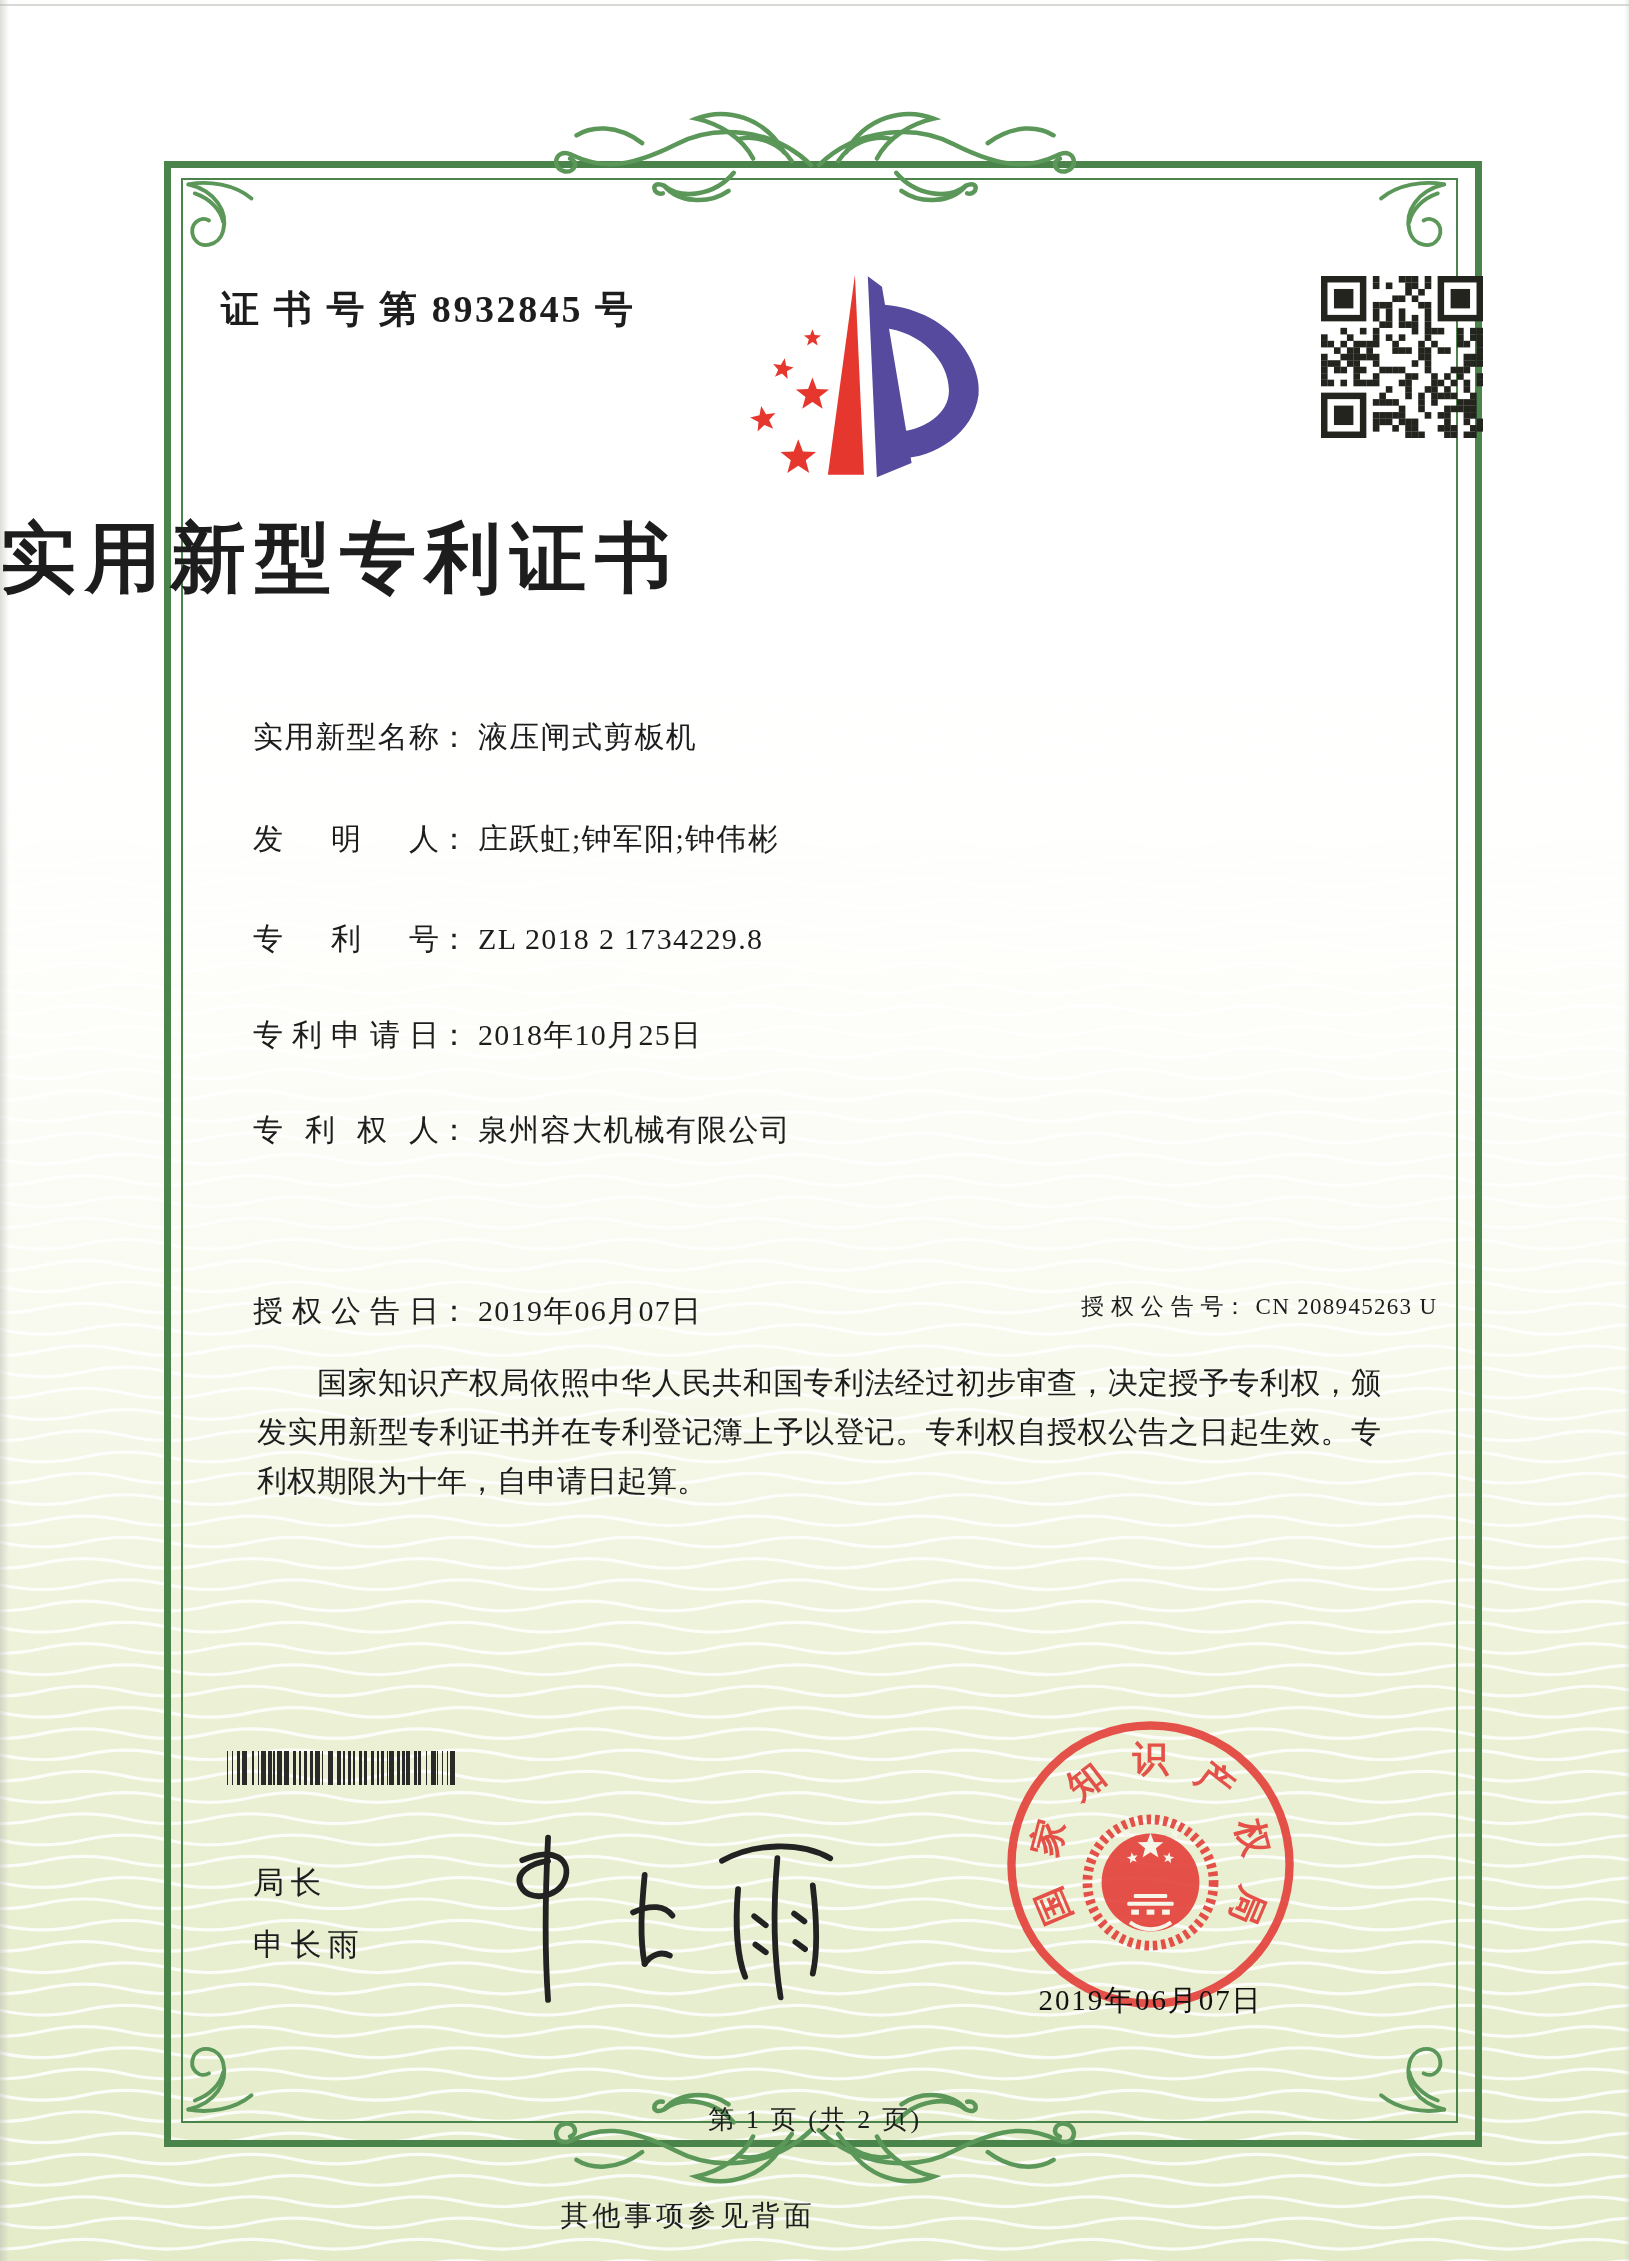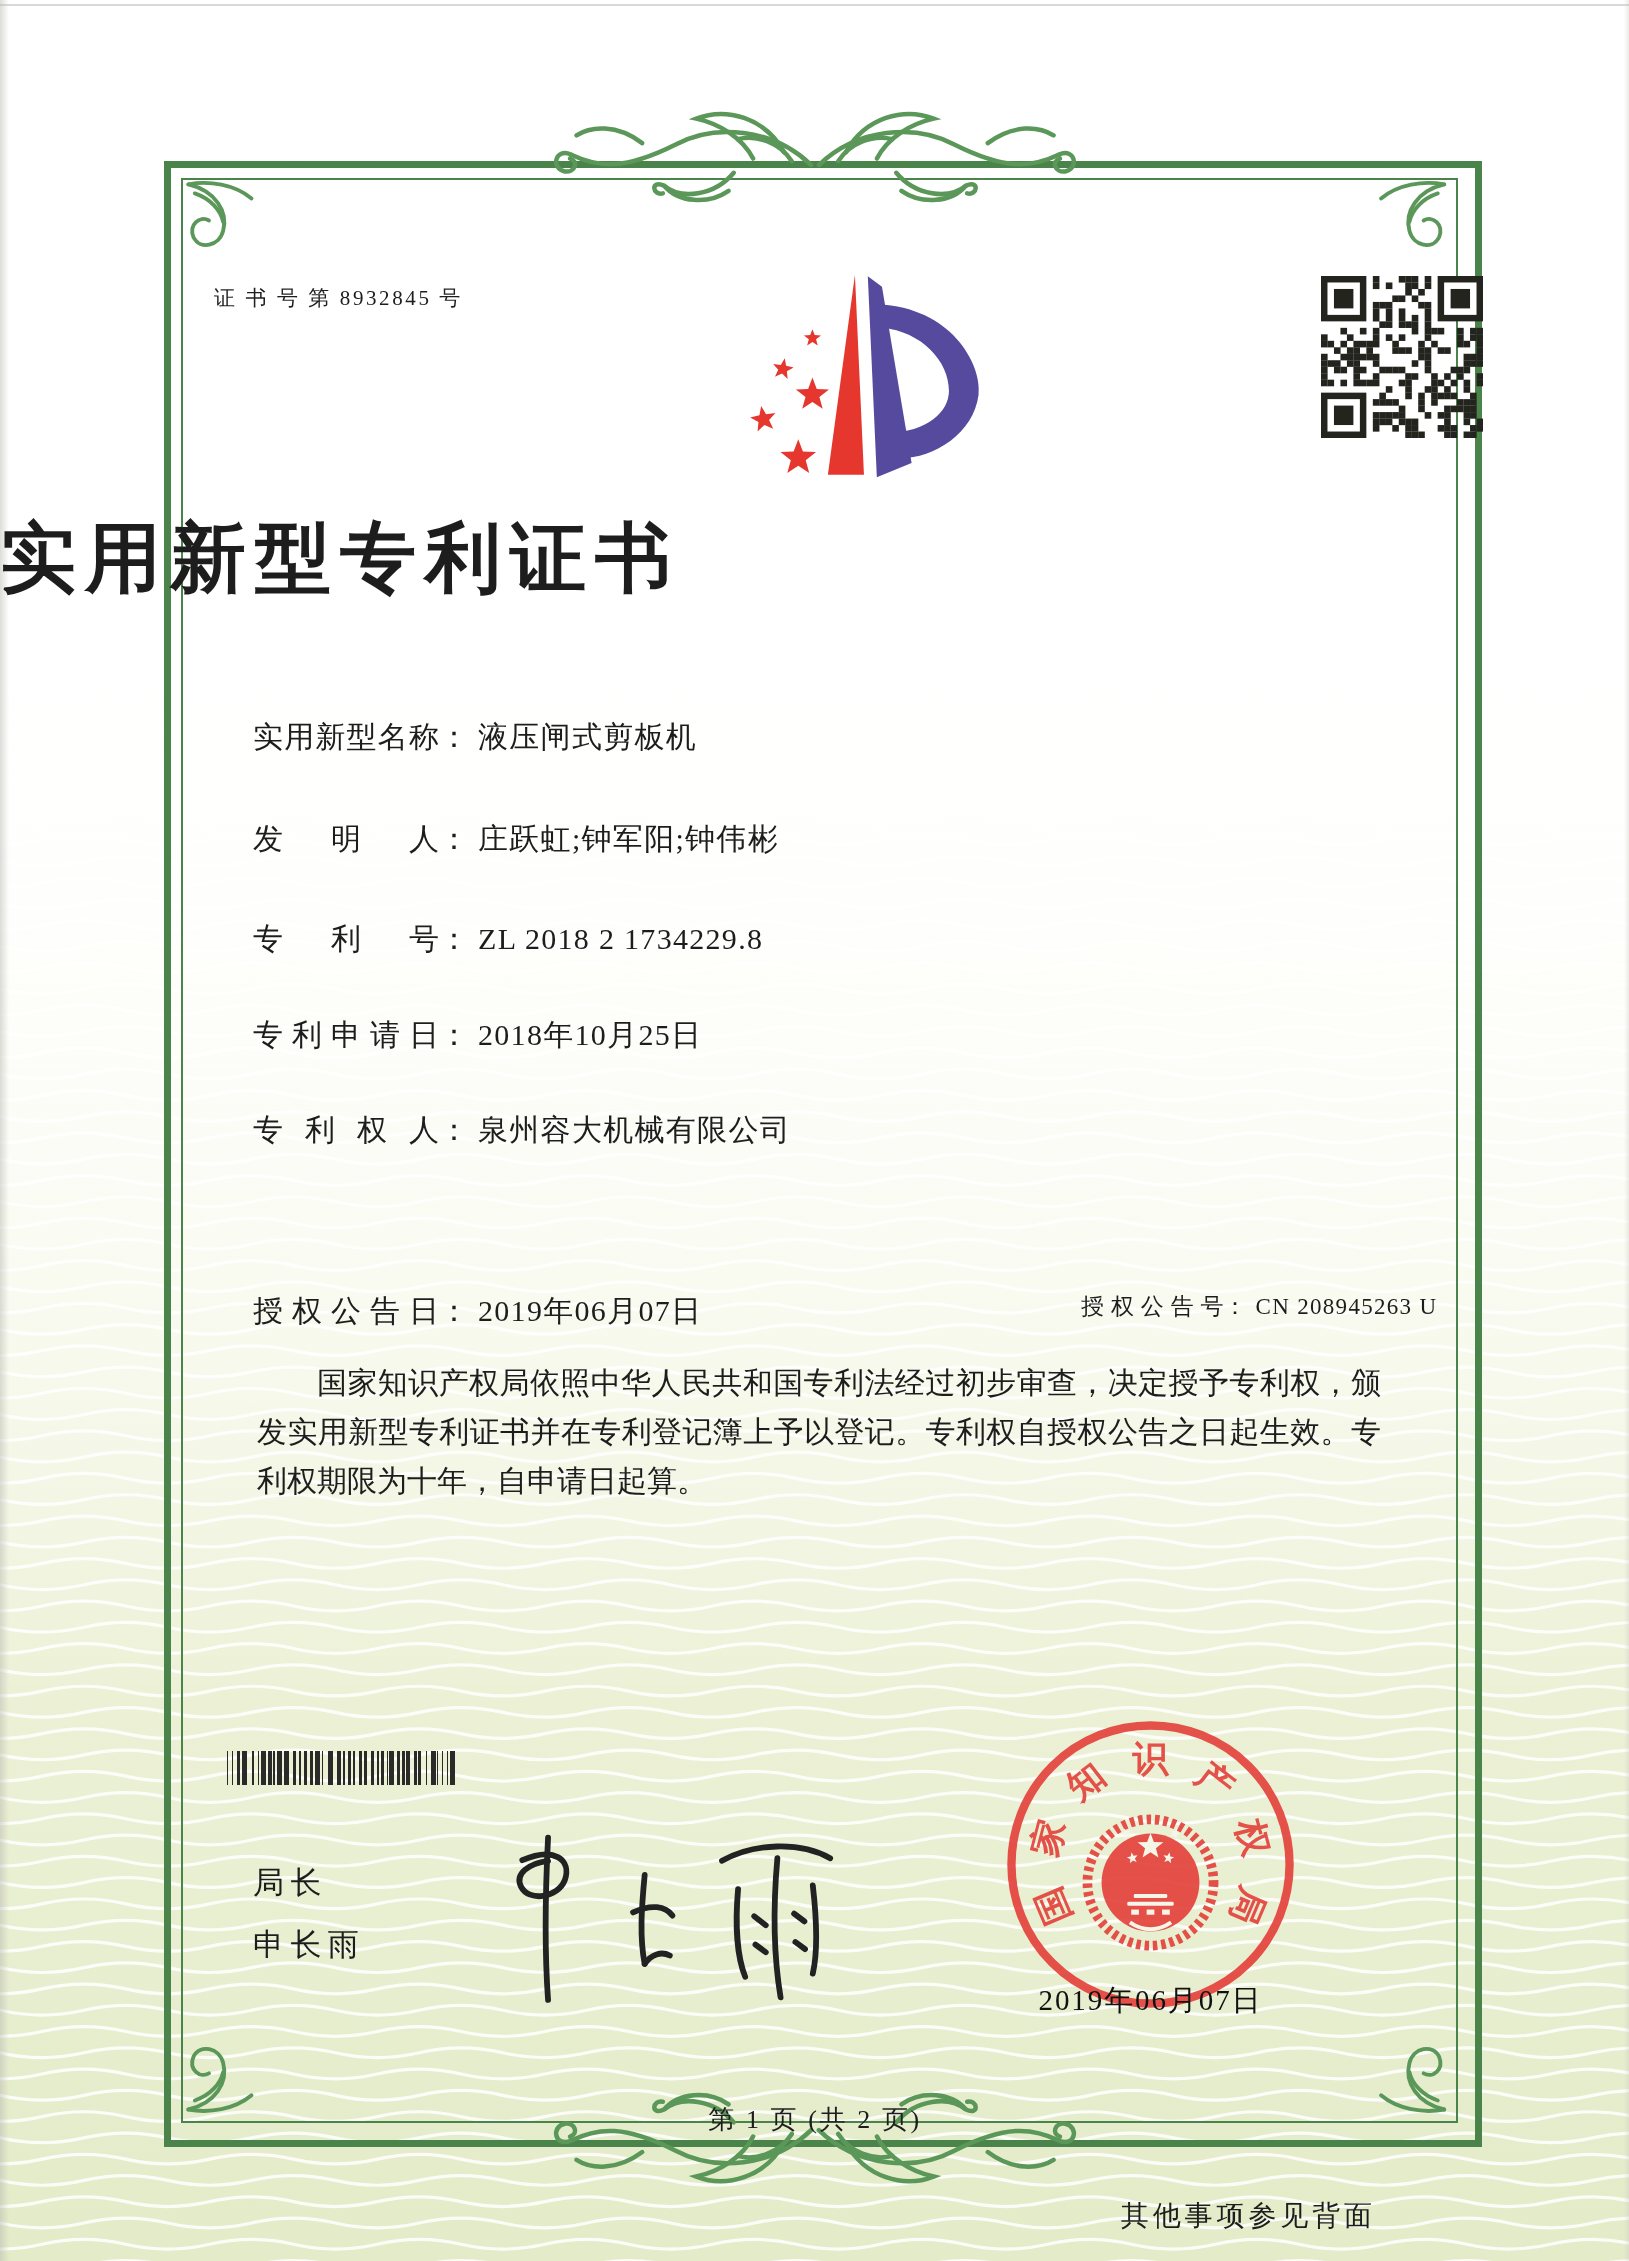--- a/index.html
+++ b/index.html
@@ -8,36 +8,36 @@
         font-family:"Liberation Serif","DejaVu Serif",serif;color:#1d1d1d;}
   .layer{position:absolute;left:0;top:0;width:100%;height:100%;pointer-events:none;}
   
   .scan-top{position:absolute;left:0;top:3.9px;width:100%;height:1.9px;background:#c9c9c3;opacity:.7;}
   .scan-left{position:absolute;left:0;top:0;width:9px;height:100%;background:linear-gradient(90deg,#b9b9b2,rgba(255,255,255,0));opacity:.5;}
   .scan-right{position:absolute;right:0;top:0;width:6.4px;height:100%;background:linear-gradient(270deg,#c4c4bd,rgba(255,255,255,0));opacity:.4;}
   
   .frame-outer{position:absolute;left:164px;top:161px;width:1304px;height:1972px;border:7px solid var(--green,#4a844a);}
   .frame-inner{position:absolute;left:181px;top:178px;width:1273px;height:1941px;border:2.6px solid var(--green,#4a844a);}
   
-  .cert-no{position:absolute;left:214px;top:284px;font-size:21px;letter-spacing:2.6px;}
+  .cert-no{position:absolute;left:221px;top:284px;font-size:38px;letter-spacing:2.6px;font-weight:bold;}
   .title{position:absolute;left:0;top:508px;width:1378px;text-align:left;font-size:76px;font-weight:bold;letter-spacing:9px;}
   .field{position:absolute;left:253px;font-size:30px;white-space:nowrap;}
   .flabel{display:inline-block;width:6.2em;text-align:justify;text-align-last:justify;vertical-align:top;font-family:Liberation Mono, monospace;}
   .fcolon{display:inline-block;margin-right:9px;}
   .fvalue{letter-spacing:1.3px;}
   .grant-no{position:absolute;left:828px;top:0;font-size:23px;white-space:nowrap;}
   .body-text{position:absolute;left:253px;top:1354px;width:1132px;font-size:30px;line-height:49px;text-align:justify;}
   .body-text p{margin:4px;text-indent:2em;}
   .barcode{position:absolute;left:227px;top:1751px;width:232px;height:34px;}
   .barcode i{position:absolute;top:0;height:34px;background:#2a2a28;}
   .sig-title{position:absolute;left:253px;top:1862px;font-size:31px;letter-spacing:6.4px;}
   .sig-name{position:absolute;left:253px;top:1924px;font-size:31px;letter-spacing:6.4px;}
   .seal-date{position:absolute;left:996px;top:1981px;width:309px;text-align:center;font-size:29px;letter-spacing:1.9px;color:#111;z-index:6;}
   .page-footer{position:absolute;left:0;top:2102px;width:1630px;text-align:center;font-size:26px;letter-spacing:2.6px;}
-  .back-note{position:absolute;left:0;top:2197px;width:1376px;text-align:right;font-size:28px;letter-spacing:3.9px;}
+  .back-note{position:absolute;left:0;top:2197px;width:1376px;text-align:center;font-size:28px;letter-spacing:3.9px;}
   .abs{position:absolute;}
   svg text{font-family:"Liberation Serif","DejaVu Serif",serif;}
 </style>
 </head>
 <body>
 
 <div class="page">
 
   <svg class="layer" id="waves" viewBox="0 0 2528 3507">
       <path d="M-130 16 q65 -15 130 0 q65 15 130 0 q65 -15 130 0 q65 15 130 0 q65 -15 130 0 q65 15 130 0 q65 -15 130 0 q65 15 130 0 q65 -15 130 0 q65 15 130 0 q65 -15 130 0 q65 15 130 0 q65 -15 130 0 q65 15 130 0 q65 -15 130 0 q65 15 130 0 q65 -15 130 0 q65 15 130 0 q65 -15 130 0 q65 15 130 0 q65 -15 130 0 q65 15 130 0 q65 -15 130 0 q65 15 130 0" fill="none" stroke="#ffffff" stroke-width="5" opacity="0.85"></path>

